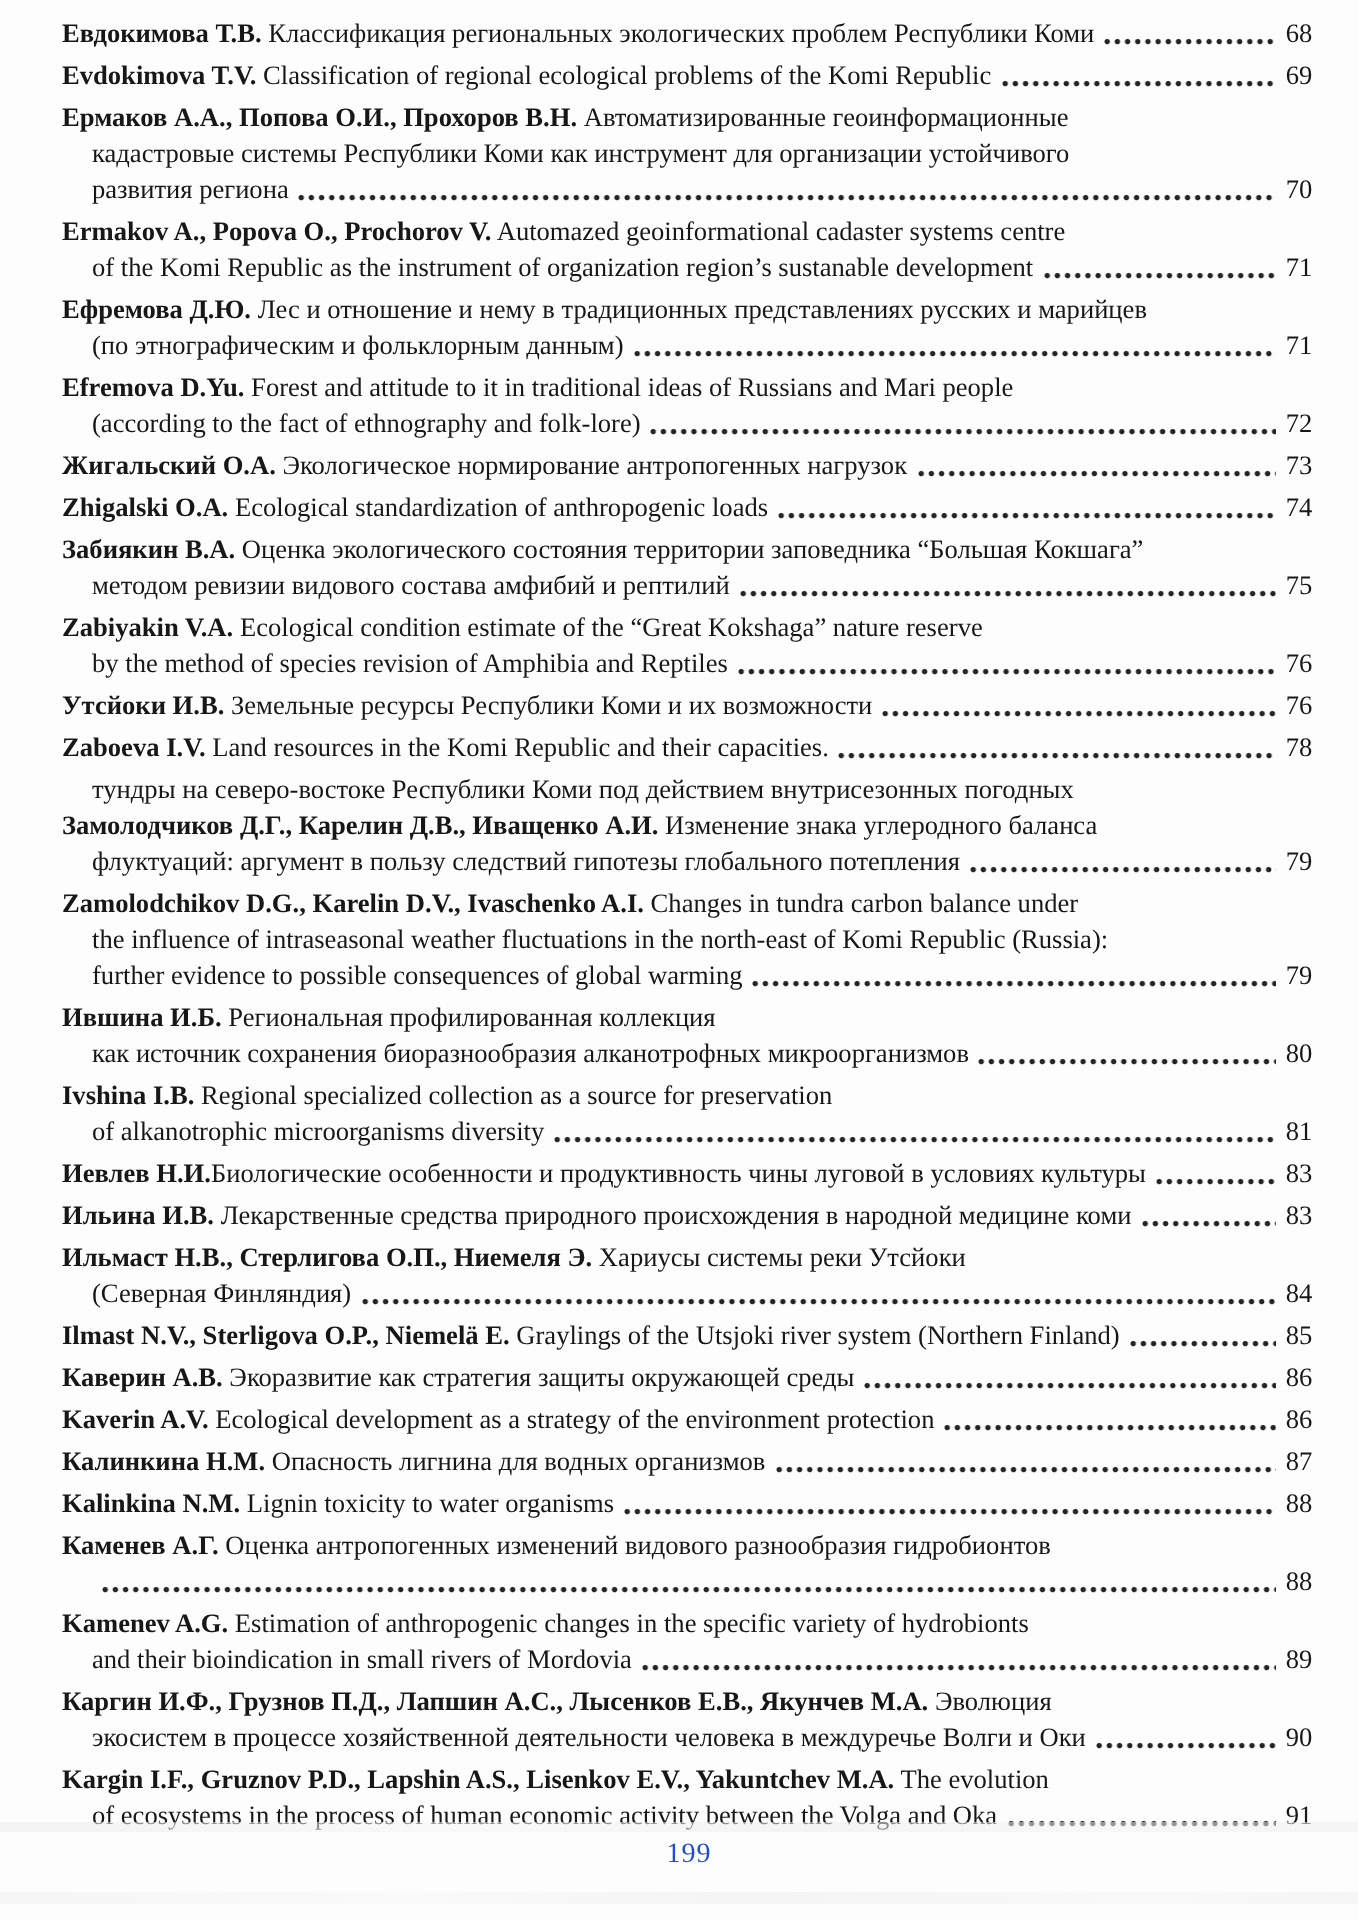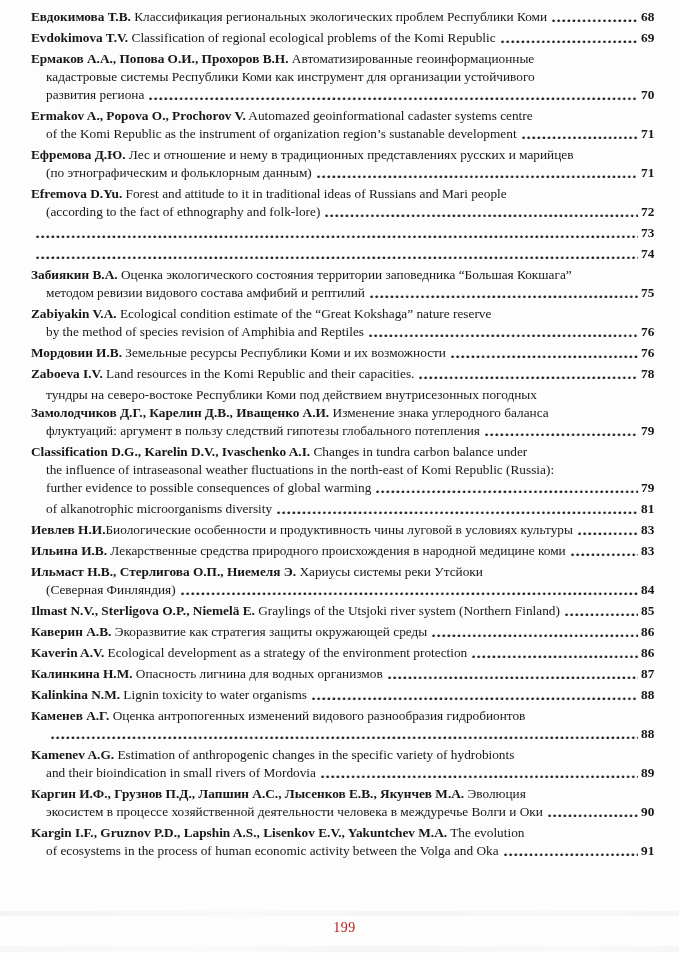--- a/index.html
+++ b/index.html
@@ -46,32 +46,31 @@
     min-width: 10px;
     align-self: stretch;
     margin: 0 3px 0 5px;
     background-image: radial-gradient(circle at 1.6px calc(100% - 5.2px), #242424 1.05px, rgba(0,0,0,0) 1.6px);
     background-size: 5.1px 100%;
     background-repeat: repeat-x;
   }
   .pagenum {
     flex: 0 0 auto;
     min-width: 17px;
-    text-align: left;
-    font-weight: bold;
+    text-align: center;
   }
   .footer {
     position: absolute;
     left: 31px;
     right: 21px;
     top: 920px;
     text-align: center;
     font-size: 14px;
     letter-spacing: 0.5px;
-    color: #b91c1c;
+    color: #1d4ed8;
   }
   .streak {
     position: absolute;
     left: 0;
     right: 0;
     pointer-events: none;
   }
   .streak-1 {
     top: 911px; height: 5px;
     background: linear-gradient(90deg, #ebebeb, #f6f6f6 35%, #ededed 60%, #f4f4f4 80%, #eeeeee);
@@ -130,26 +129,28 @@
       <div class="entry">
         <div class="line"><span class="txt"><span class="authors">Efremova D.Yu.</span> Forest and attitude to it in traditional ideas of Russians and Mari people</span></div>
         <div class="line cont last">
           <span class="txt">(according to the fact of ethnography and folk-lore)</span>
           <span class="leader"></span>
           <span class="pagenum">72</span>
         </div>
       </div>
       <div class="entry">
         <div class="line last">
+          <span class="txt"><span class="authors">Жигальский О.А.</span> Экологическое нормирование антропогенных нагрузок</span>
           <span class="leader"></span>
           <span class="pagenum">73</span>
         </div>
       </div>
       <div class="entry">
         <div class="line last">
+          <span class="txt"><span class="authors">Zhigalski O.A.</span> Ecological standardization of anthropogenic loads</span>
           <span class="leader"></span>
           <span class="pagenum">74</span>
         </div>
       </div>
       <div class="entry">
         <div class="line"><span class="txt"><span class="authors">Забиякин В.А.</span> Оценка экологического состояния территории заповедника “Большая Кокшага”</span></div>
         <div class="line cont last">
           <span class="txt">методом ревизии видового состава амфибий и рептилий</span>
           <span class="leader"></span>
           <span class="pagenum">75</span>
@@ -158,21 +159,21 @@
       <div class="entry">
         <div class="line"><span class="txt"><span class="authors">Zabiyakin V.A.</span> Ecological condition estimate of the “Great Kokshaga” nature reserve</span></div>
         <div class="line cont last">
           <span class="txt">by the method of species revision of Amphibia and Reptiles</span>
           <span class="leader"></span>
           <span class="pagenum">76</span>
         </div>
       </div>
       <div class="entry">
         <div class="line last">
-          <span class="txt"><span class="authors">Мордовии И.В.</span> Земельные ресурсы Республики Коми и их возможности</span>
+          <span class="txt"><span class="authors">Утсйоки И.В.</span> Земельные ресурсы Республики Коми и их возможности</span>
           <span class="leader"></span>
           <span class="pagenum">76</span>
         </div>
       </div>
       <div class="entry">
         <div class="line last">
           <span class="txt"><span class="authors">Zaboeva I.V.</span> Land resources in the Komi Republic and their capacities.</span>
           <span class="leader"></span>
           <span class="pagenum">78</span>
         </div>
@@ -180,29 +181,38 @@
       <div class="entry">
         <div class="line cont"><span class="txt">тундры на северо-востоке Республики Коми под действием внутрисезонных погодных</span></div>
         <div class="line"><span class="txt"><span class="authors">Замолодчиков Д.Г., Карелин Д.В., Иващенко А.И.</span> Изменение знака углеродного баланса</span></div>
         <div class="line cont last">
           <span class="txt">флуктуаций: аргумент в пользу следствий гипотезы глобального потепления</span>
           <span class="leader"></span>
           <span class="pagenum">79</span>
         </div>
       </div>
       <div class="entry">
-        <div class="line"><span class="txt"><span class="authors">Classification D.G., Karelin D.V., Ivaschenko A.I.</span> Changes in tundra carbon balance under</span></div>
+        <div class="line"><span class="txt"><span class="authors">Zamolodchikov D.G., Karelin D.V., Ivaschenko A.I.</span> Changes in tundra carbon balance under</span></div>
         <div class="line cont"><span class="txt">the influence of intraseasonal weather fluctuations in the north-east of Komi Republic (Russia):</span></div>
         <div class="line cont last">
           <span class="txt">further evidence to possible consequences of global warming</span>
           <span class="leader"></span>
           <span class="pagenum">79</span>
         </div>
       </div>
       <div class="entry">
+        <div class="line"><span class="txt"><span class="authors">Ившина И.Б.</span> Региональная профилированная коллекция</span></div>
+        <div class="line cont last">
+          <span class="txt">как источник сохранения биоразнообразия алканотрофных микроорганизмов</span>
+          <span class="leader"></span>
+          <span class="pagenum">80</span>
+        </div>
+      </div>
+      <div class="entry">
+        <div class="line"><span class="txt"><span class="authors">Ivshina I.B.</span> Regional specialized collection as a source for preservation</span></div>
         <div class="line cont last">
           <span class="txt">of alkanotrophic microorganisms diversity</span>
           <span class="leader"></span>
           <span class="pagenum">81</span>
         </div>
       </div>
       <div class="entry">
         <div class="line last">
           <span class="txt"><span class="authors">Иевлев Н.И.</span>Биологические особенности и продуктивность чины луговой в условиях культуры</span>
           <span class="leader"></span>

